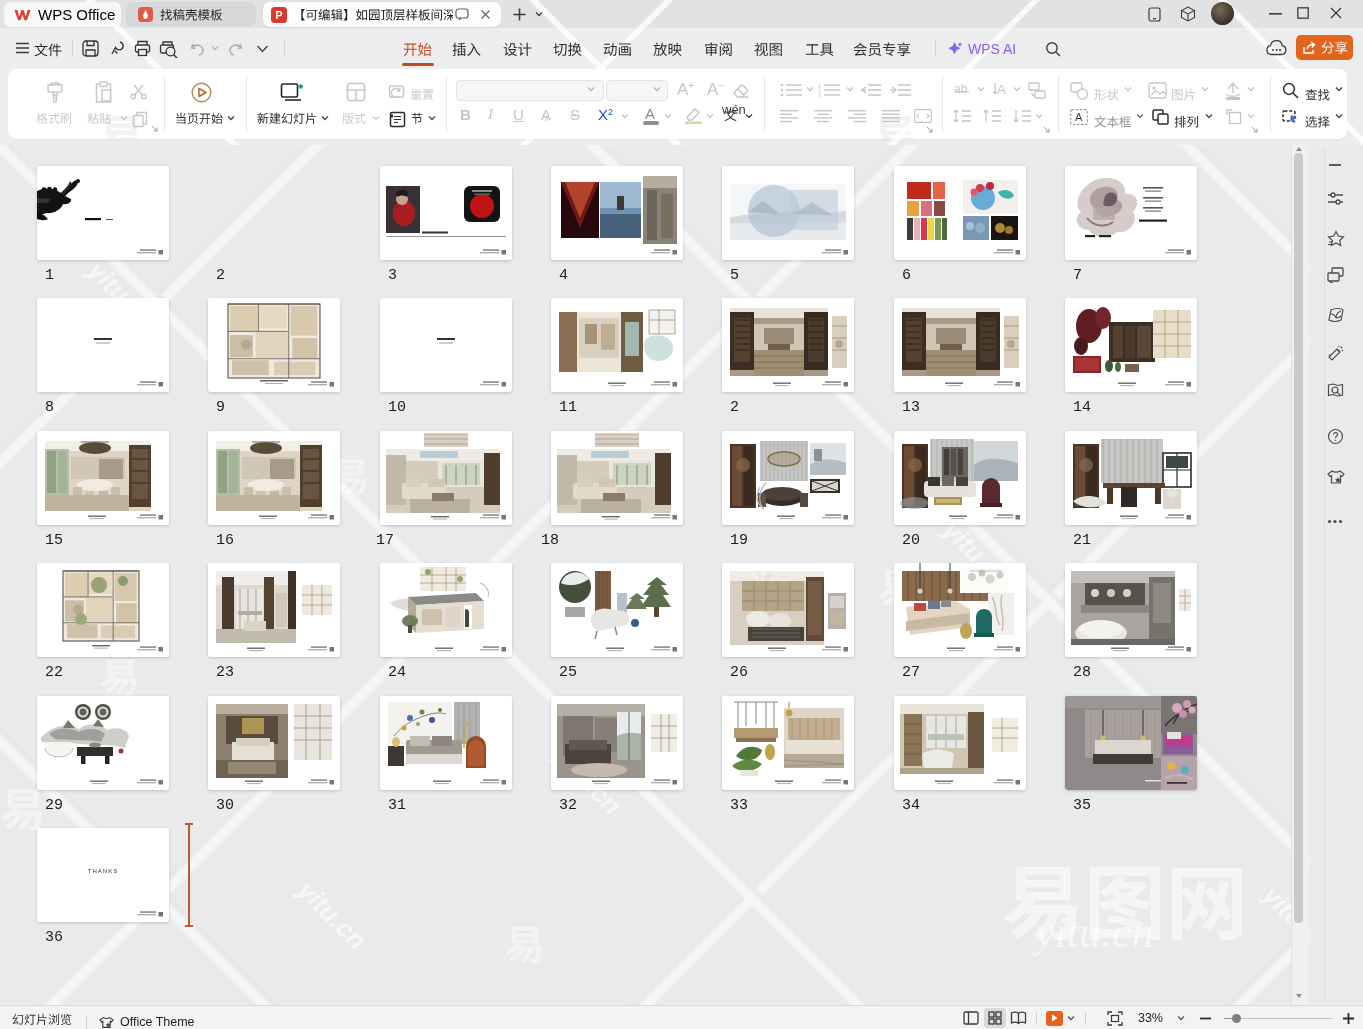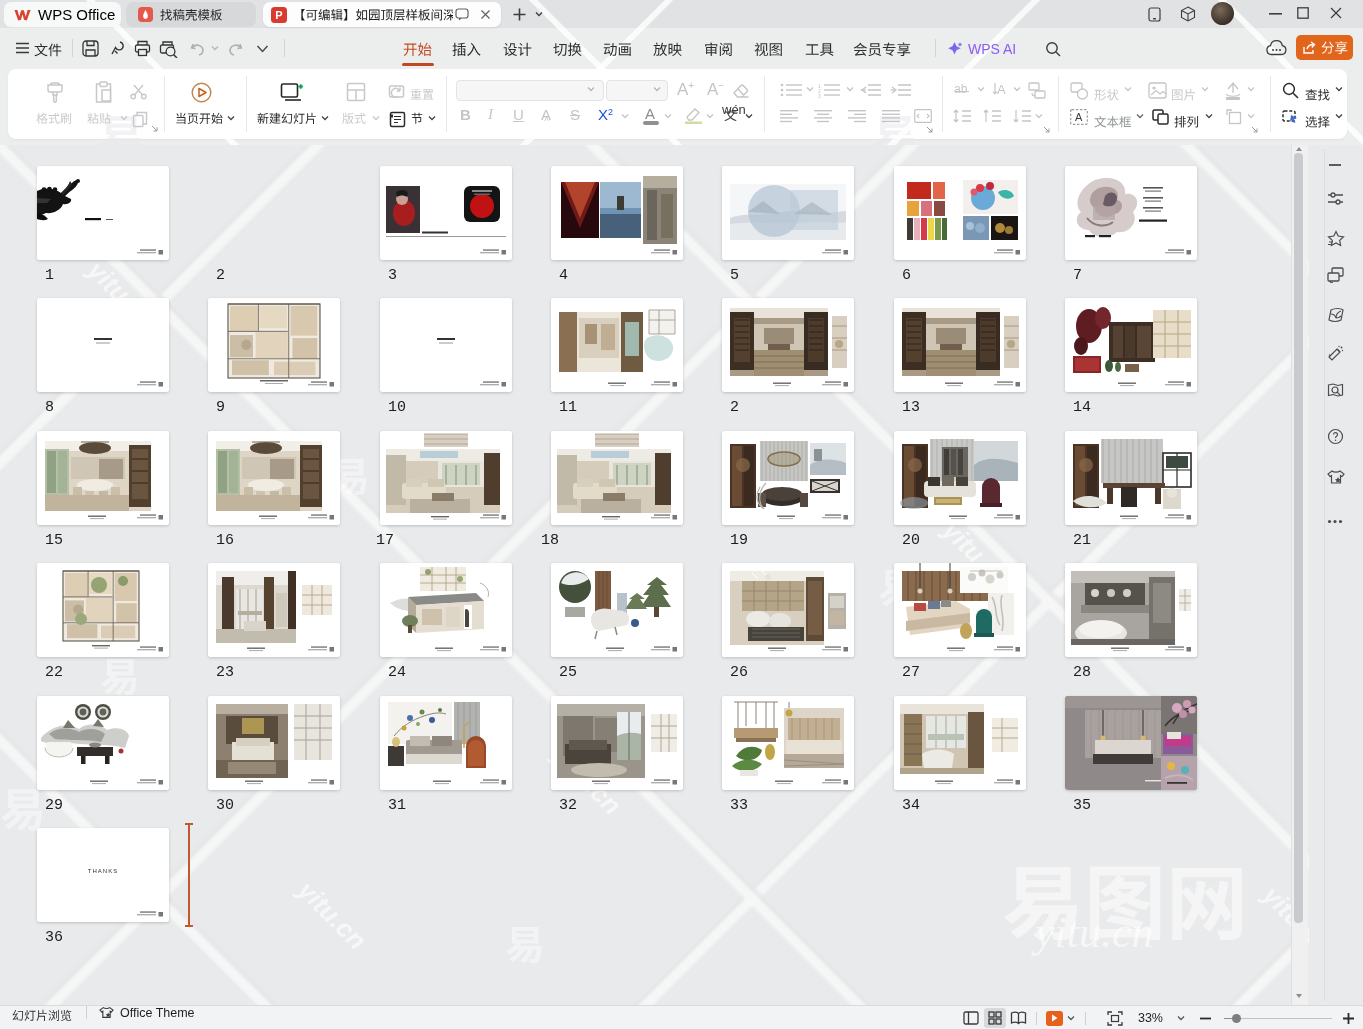--- a/index.html
+++ b/index.html
@@ -3,21 +3,21 @@
 *{margin:0;padding:0;box-sizing:border-box}
 html,body{width:1363px;height:1029px;overflow:hidden}
 body{font-family:"Liberation Sans",sans-serif;background:#e9eaec;position:relative}
 .abs{position:absolute}
 #tabbar{position:absolute;left:0;top:0;width:1363px;height:28px;background:transparent}
 .tab{position:absolute;top:2px;height:25px;border-radius:7px;display:flex;align-items:center;font-size:12.5px;color:#222}
 #menurow{position:absolute;left:0;top:28px;width:1363px;height:40px;background:transparent}
 #ribbonzone{position:absolute;left:0;top:68px;width:1363px;height:77px;background:transparent}
 #ribbon{position:absolute;left:8px;top:1px;width:1339px;height:70px;background:transparent}
 #content{position:absolute;left:0;top:145px;width:1363px;height:860px;background:#e9eaeb}
-#statusbar{position:absolute;left:0;top:1005px;width:1363px;height:24px;background:#f2f3f4;border-top:1px solid #d9dadb;display:flex;align-items:flex-start}
+#statusbar{position:absolute;left:0;top:1005px;width:1363px;height:24px;background:#f2f3f4;border-top:1px solid #d9dadb;display:flex;align-items:flex-end}
 .thumb{position:absolute;width:132px;height:94px;background:#fff;border-radius:3px;box-shadow:0 1px 3px rgba(60,60,70,0.25)}
 .thumb svg{display:block;border-radius:3px}
 .snum{position:absolute;font-family:"Liberation Mono",monospace;font-size:15px;color:#1c1c1c}
 .gdiv{position:absolute;top:7px;height:56px;width:1px;background:#e8e8e9}
 </style></head><body>
 <div class="abs" style="left:0;top:0;width:1363px;height:28px;background:#e0e2e4"></div>
 <div class="abs" style="left:0;top:28px;width:1363px;height:117px;background:#eceded"></div>
 <div class="abs" style="left:8px;top:69px;width:1339px;height:70px;background:#fff;border-radius:8px;box-shadow:0 1px 2px rgba(0,0,0,0.05)"></div>
 <div class="abs" style="left:98px;top:100px;opacity:0.55"><span style="display:inline-block;vertical-align:middle"><svg width="46" height="58" viewBox="0 0 46 58" fill="#e9e9ed">
         <path transform="translate(0.0,53.36) scale(0.046000,-0.046000)" d="M293 559H714V496H293ZM293 711H714V649H293ZM176 807V400H264C202 318 114 246 22 198C48 179 93 135 113 112C165 145 219 187 269 235H356C293 145 201 68 102 18C128 -1 172 -44 191 -68C304 2 417 109 492 235H578C532 130 461 37 376 -23C403 -40 450 -77 471 -97C563 -20 648 99 701 235H787C772 99 753 37 734 19C724 8 714 7 697 7C679 7 640 7 598 11C615 -17 627 -61 629 -90C679 -92 726 -92 754 -89C786 -86 812 -77 836 -51C868 -17 892 74 913 292C915 308 917 340 917 340H362C377 360 391 380 404 400H837V807Z"></path>

